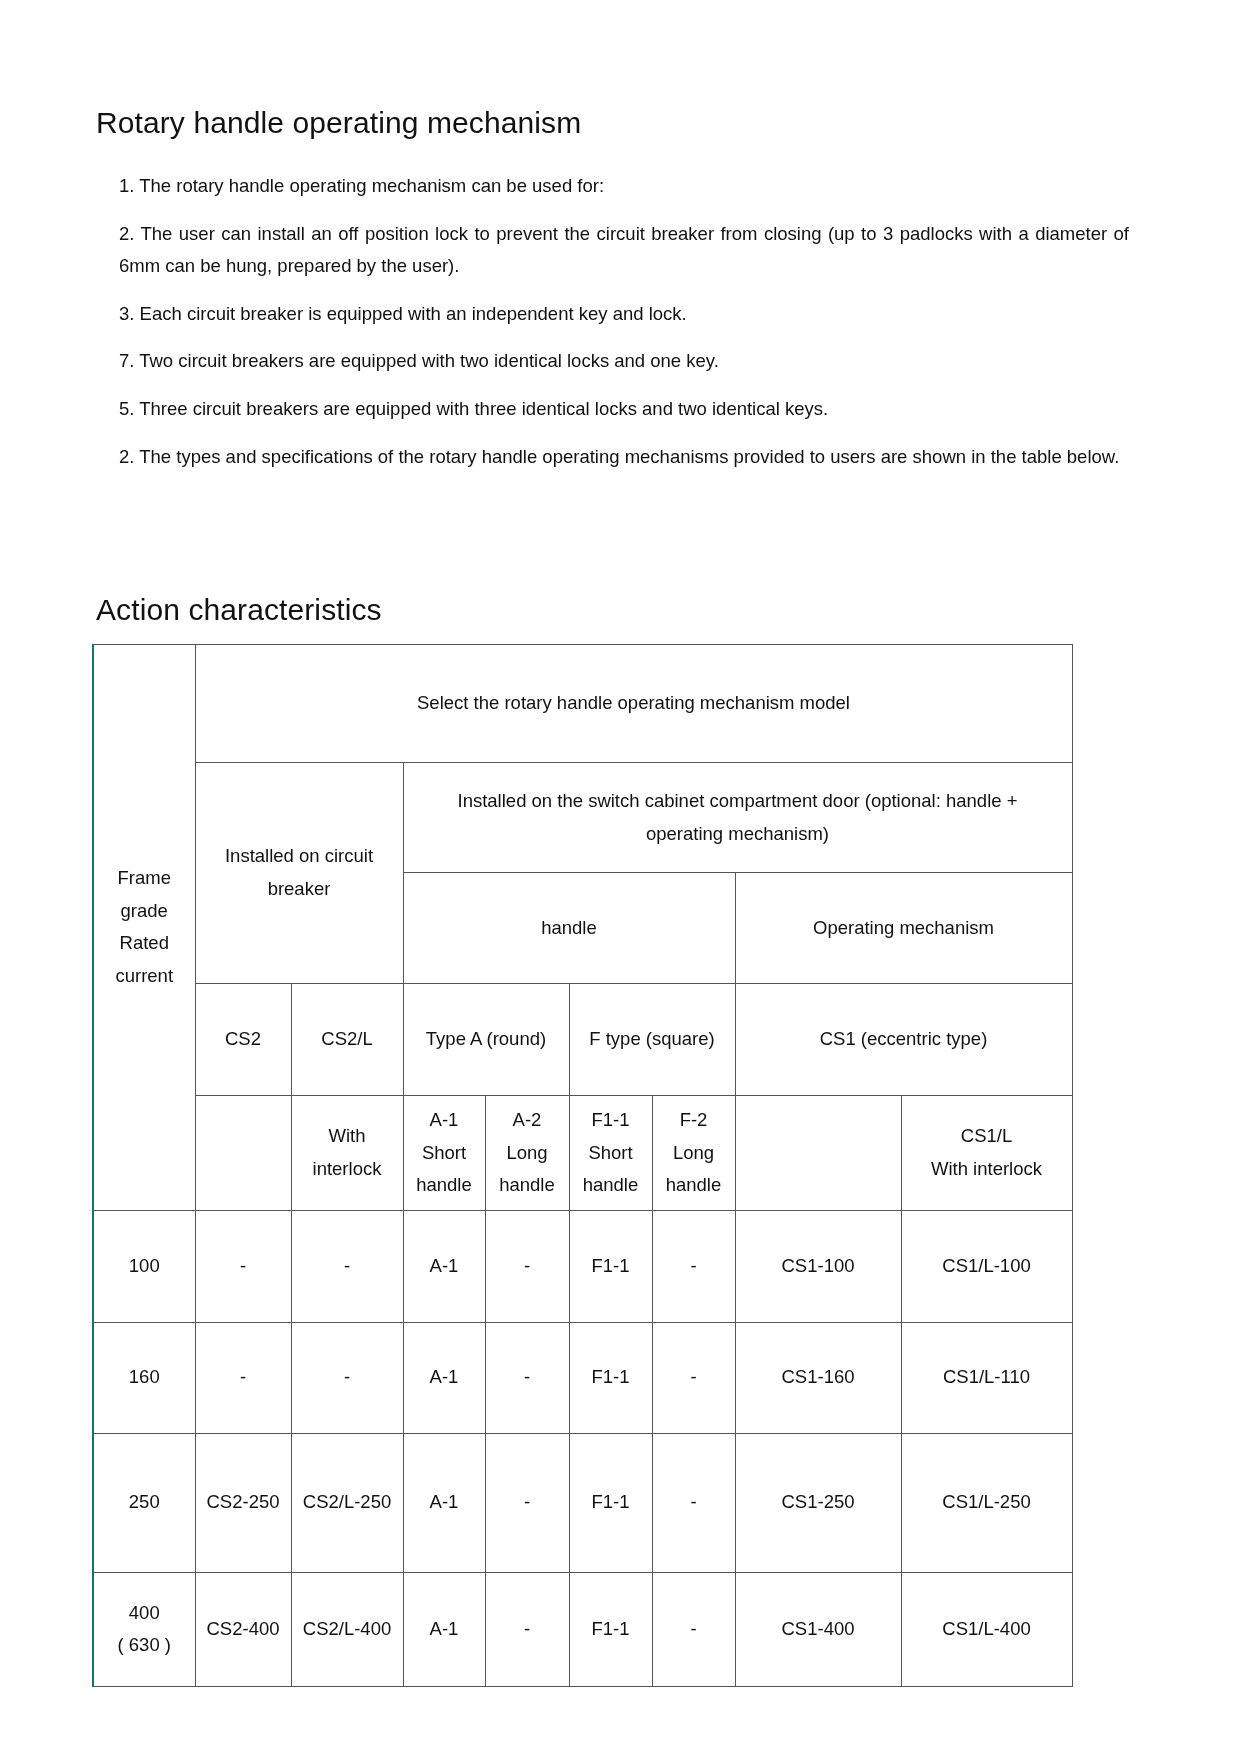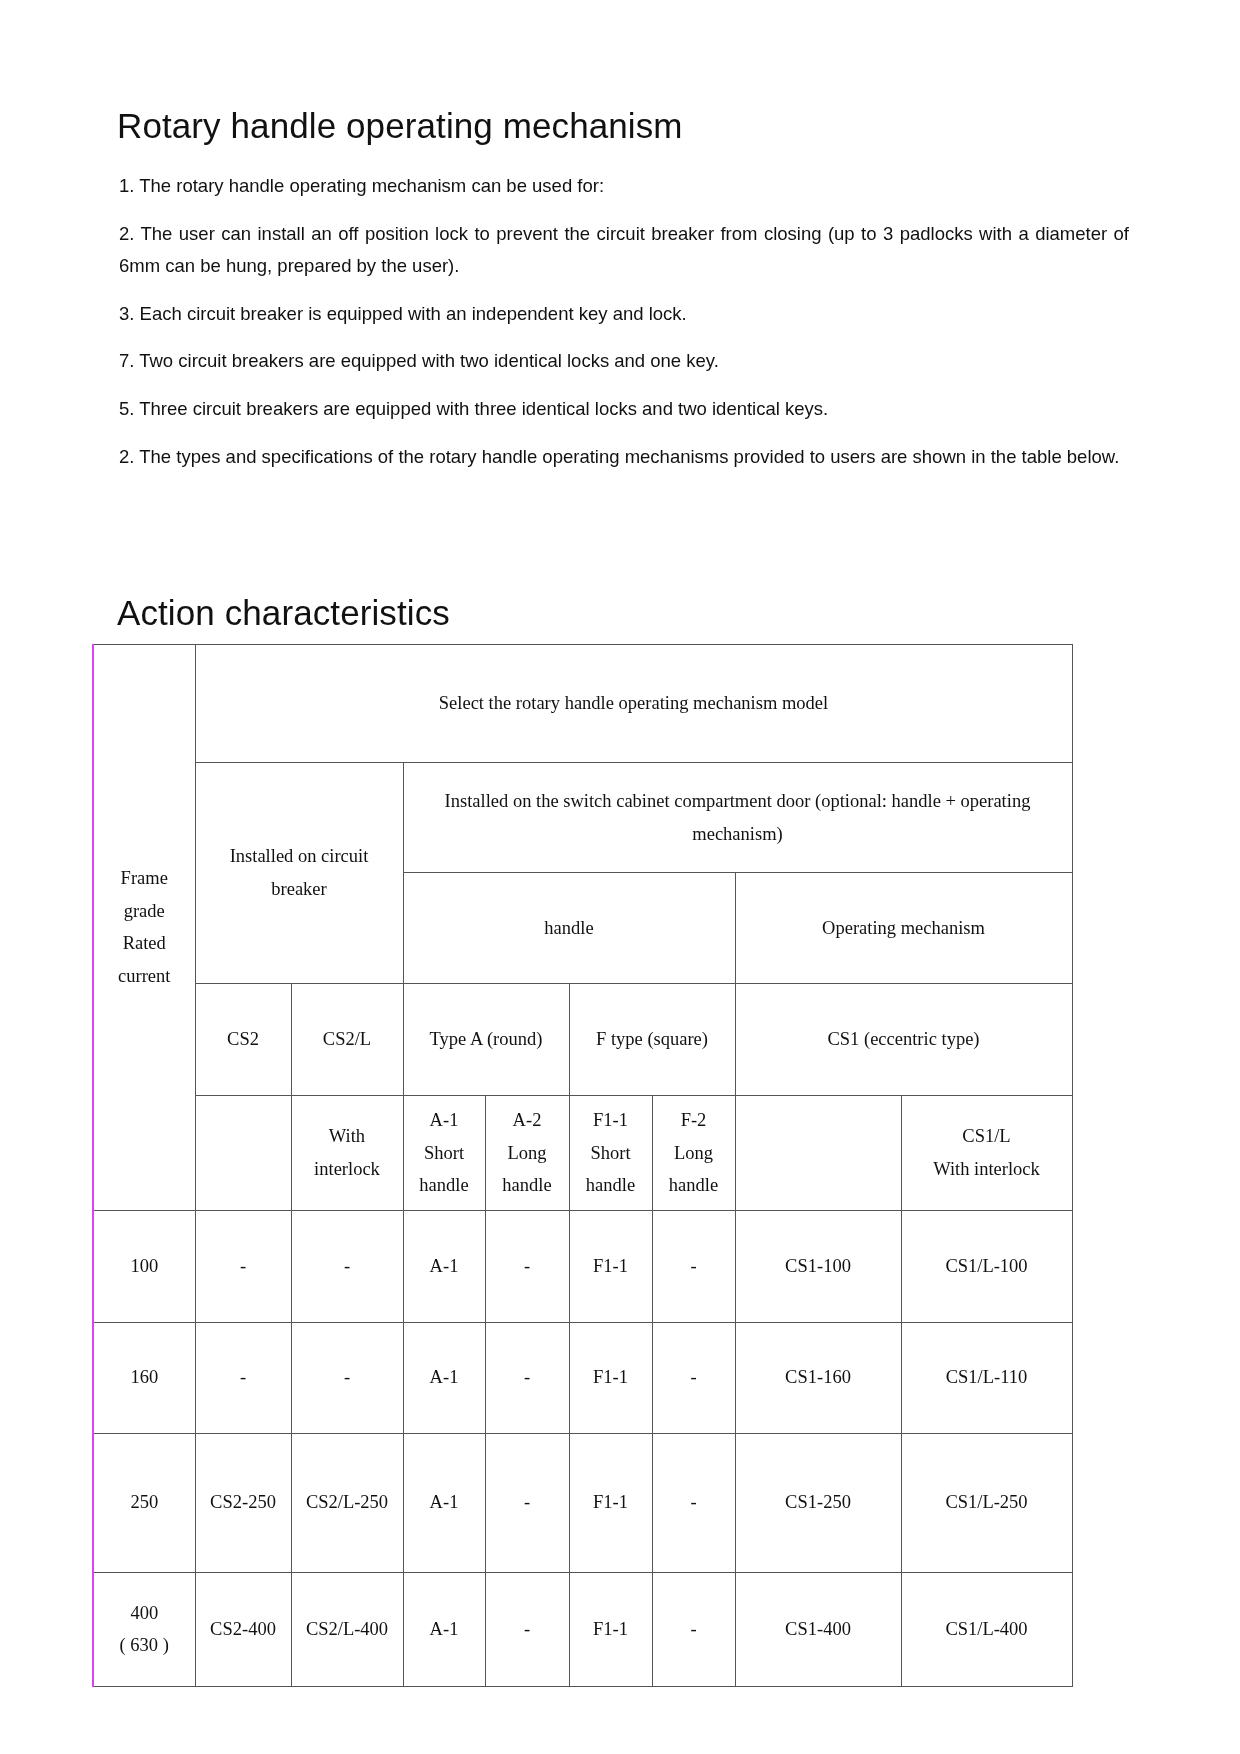--- a/index.html
+++ b/index.html
@@ -1,44 +1,44 @@
 <!DOCTYPE html>
 <html><head>
   <meta charset="utf-8">
   <style>
     html, body { margin: 0; padding: 0; background: #ffffff; }
     body {
       width: 1240px; height: 1754px; position: relative; overflow: hidden;
       font-family: "Liberation Sans", "DejaVu Sans", sans-serif; color: #111111;
     }
     .h1 {
-      position: absolute; left: 117px; font-size: 35px; font-weight: normal;
+      position: absolute; left: 96px; font-size: 30px; font-weight: normal;
       margin: 0; line-height: 1; letter-spacing: 0.1px;
     }
     #title1 { top: 108px; }
     #title2 { top: 595px; }
     .para {
       position: absolute; left: 104px; width: 1040px;
       font-size: 18.5px; line-height: 32.6px;
     }
     #intro { top: 155px; }
     .para p { margin: 15px; }
     .just { text-align: justify; text-align-last: left; }
     .circ { display: inline-block; width: 34px; }
 
     #spec-table {
       position: absolute; left: 92px; top: 644px;
       border-collapse: collapse; table-layout: fixed;
       font-size: 18.5px; line-height: 32.6px;
     }
     #spec-table td {
       border: 1.5px solid #555555; text-align: center; vertical-align: middle;
-      padding: 8px; overflow: hidden; font-family: Liberation Serif, serif;
+      padding: 8px; overflow: hidden;
     }
-    #spec-table .outer-l { border-left: 2px solid #d946ef; }
+    #spec-table .outer-l { border-left: 2px solid #0f766e; }
   </style>
 </head>
 <body>
 
 <h1 class="h1" id="title1">Rotary handle operating mechanism</h1>
 
 <div class="para" id="intro">
   <p>1. The rotary handle operating mechanism can be used for:</p>
   <p class="just">2. The user can install an off position lock to prevent the circuit breaker from closing (up to 3 padlocks with a diameter of 6mm can be hung, prepared by the user).</p>
   <p>3. Each circuit breaker is equipped with an independent key and lock.</p>

